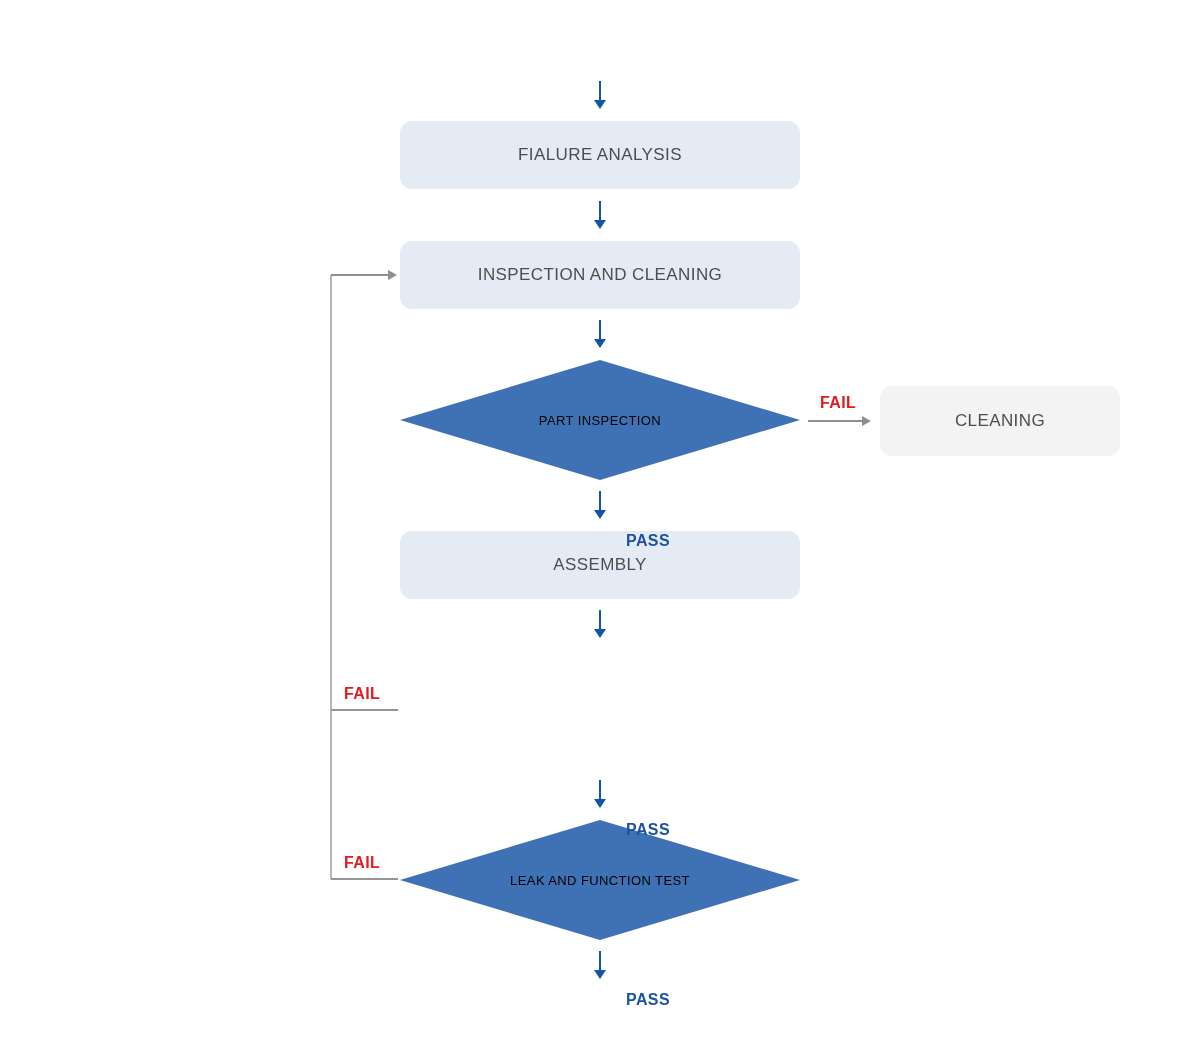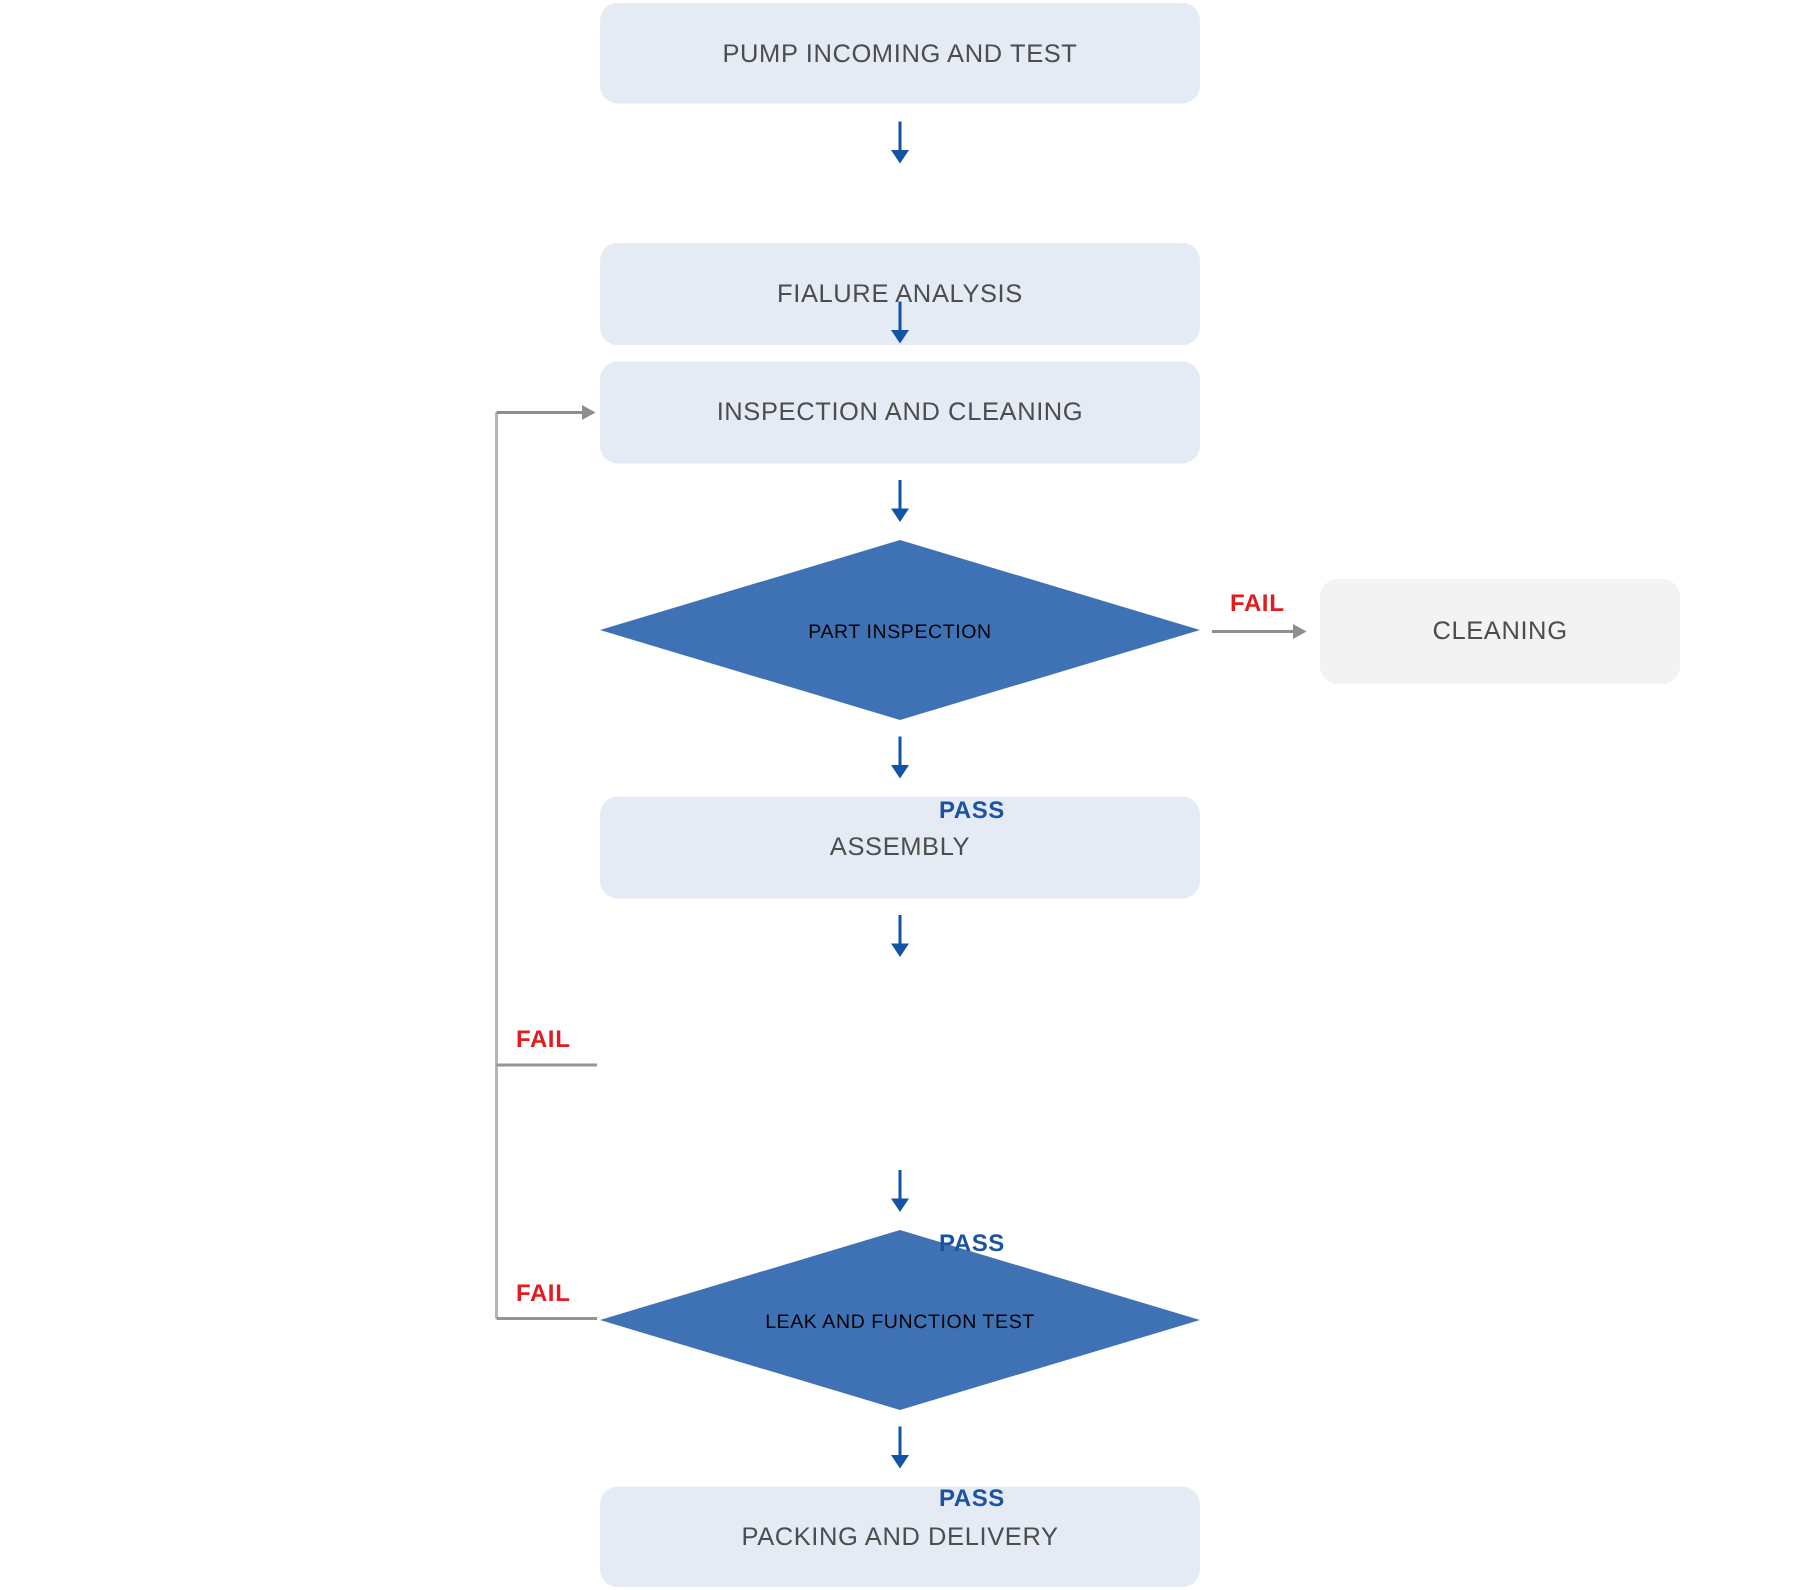--- a/index.html
+++ b/index.html
@@ -104,39 +104,33 @@
     line-height:18px;
   }
   .edge-label.pass{color:var(--pass-blue);margin-top:35px;}
   .edge-label.fail{color:var(--fail-red);}
 </style>
 </head>
 <body>
 
 <div class="canvas">
 
-  <div class="box" style="left:400px;top:2px;height:67px;">
-    <span>PUMP INCOMING AND TEST</span>
-  </div>
 
-  <div class="box" style="left:400px;top:121px;margin-top:41px;">
+  <div class="box" style="left:400px;top:121px;">
     <span>FIALURE ANALYSIS</span>
   </div>
 
   <div class="box" style="left:400px;top:241px;">
     <span>INSPECTION AND CLEANING</span>
   </div>
 
   <div class="box" style="left:400px;top:531px;">
     <span>ASSEMBLY</span>
   </div>
 
-  <div class="box" style="left:400px;top:991px;height:67px;">
-    <span>PACKING AND DELIVERY</span>
-  </div>
 
   <div class="box gray" style="left:880px;top:386px;">
     <span>CLEANING</span>
   </div>
 
   <div class="diamond" style="left:400px;top:360px;">
     <span>PART INSPECTION</span>
   </div>
 
 

